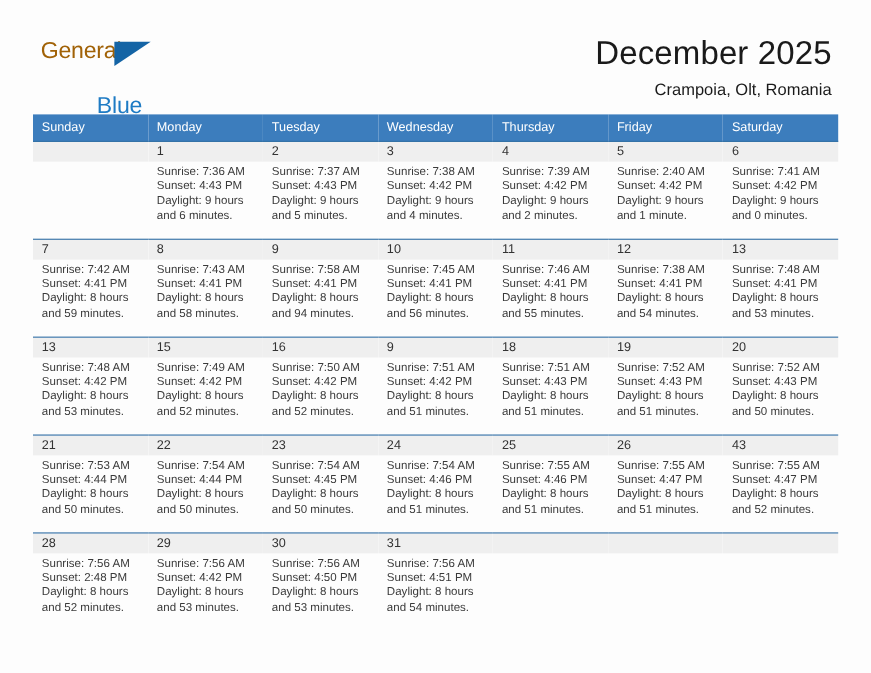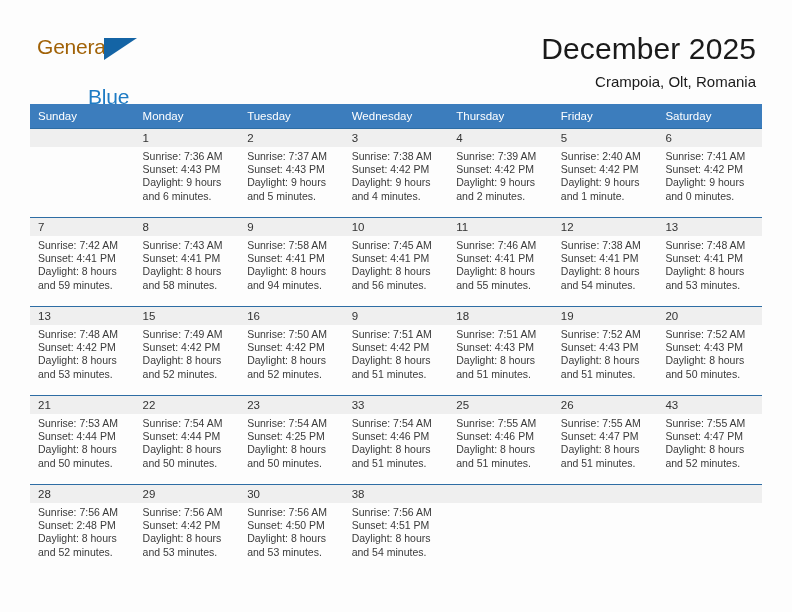--- a/index.html
+++ b/index.html
@@ -329,27 +329,27 @@
               <div>Sunrise: 7:54 AM</div>
               <div>Sunset: 4:44 PM</div>
               <div>Daylight: 8 hours</div>
               <div>and 50 minutes.</div>
             </div>
           </td>
           <td class="">
             <div class="daynum-band">23</div>
             <div class="cell-body">
               <div>Sunrise: 7:54 AM</div>
-              <div>Sunset: 4:25 PM</div>
+              <div>Sunset: 4:45 PM</div>
               <div>Daylight: 8 hours</div>
               <div>and 50 minutes.</div>
             </div>
           </td>
           <td class="">
-            <div class="daynum-band">33</div>
+            <div class="daynum-band">24</div>
             <div class="cell-body">
               <div>Sunrise: 7:54 AM</div>
               <div>Sunset: 4:46 PM</div>
               <div>Daylight: 8 hours</div>
               <div>and 51 minutes.</div>
             </div>
           </td>
           <td class="">
             <div class="daynum-band">25</div>
             <div class="cell-body">
@@ -400,21 +400,21 @@
           <td class="">
             <div class="daynum-band">30</div>
             <div class="cell-body">
               <div>Sunrise: 7:56 AM</div>
               <div>Sunset: 4:50 PM</div>
               <div>Daylight: 8 hours</div>
               <div>and 53 minutes.</div>
             </div>
           </td>
           <td class="">
-            <div class="daynum-band">38</div>
+            <div class="daynum-band">31</div>
             <div class="cell-body">
               <div>Sunrise: 7:56 AM</div>
               <div>Sunset: 4:51 PM</div>
               <div>Daylight: 8 hours</div>
               <div>and 54 minutes.</div>
             </div>
           </td>
           <td class="cell-empty">
             <div class="daynum-band"></div>
             <div class="cell-body">

